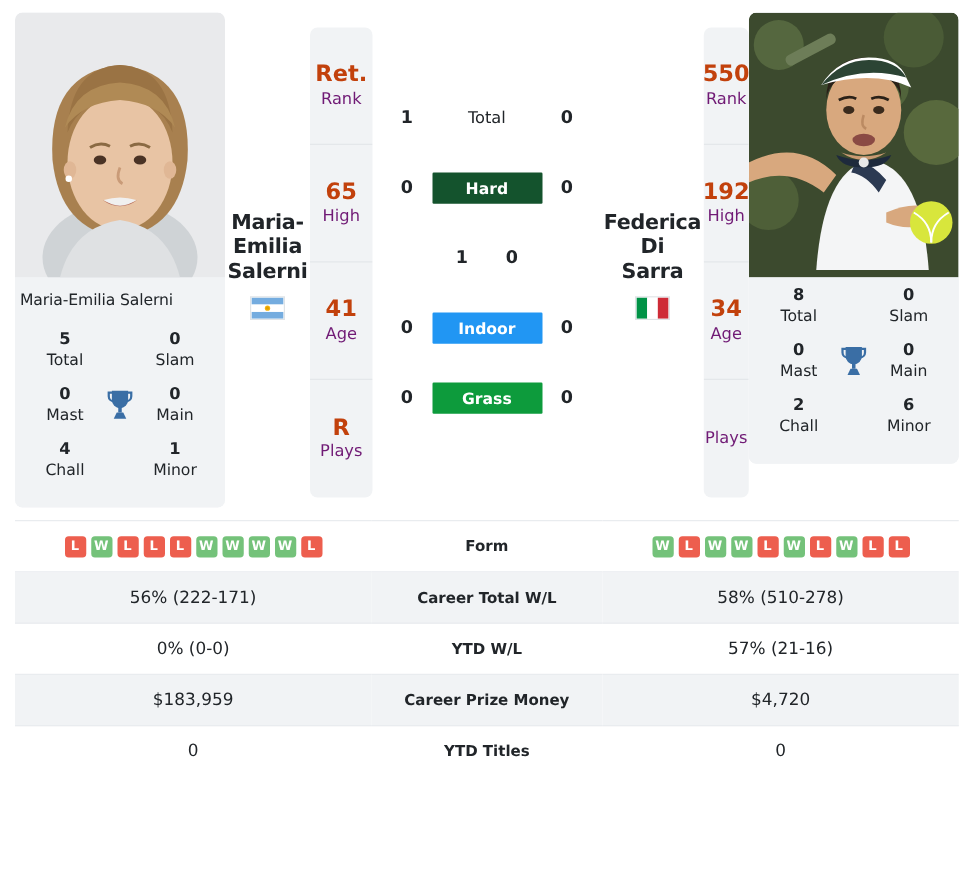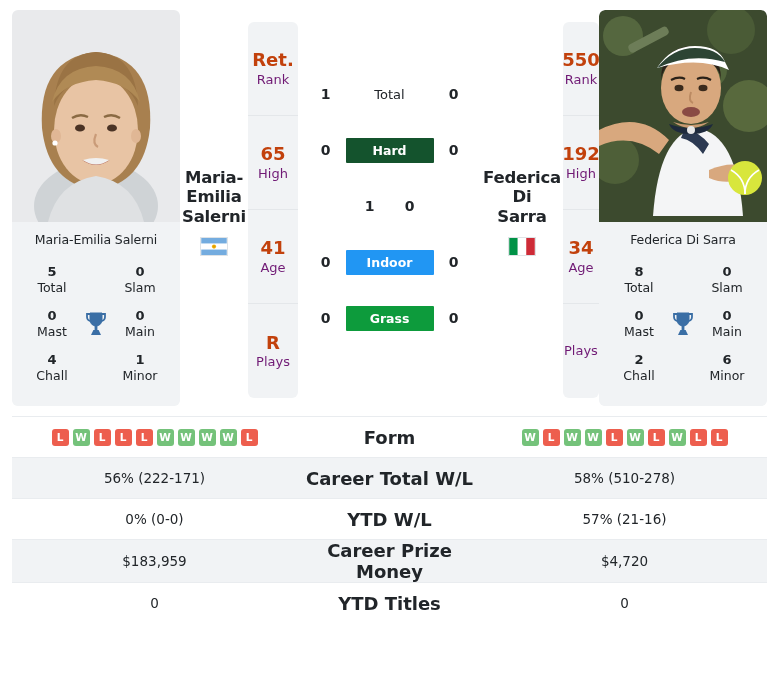--- a/index.html
+++ b/index.html
@@ -39,21 +39,20 @@
     width: 100%;
     height: 212px;
     display: block;
     border-radius: 6px 6px 0 0;
     overflow: hidden;
     position: relative;
   }
   .photo svg { display: block; width: 100%; height: 100%; }
 
   .photo-caption {
-    text-align: center;
     font-size: 12.5px;
     color: #212529;
     padding: 10px 4px 10px 4px;
     background: #f1f3f5;
     letter-spacing: -0.1px;
   }
 
   .trophy-grid {
     background: #f1f3f5;
     border-radius: 0 0 6px 6px;
@@ -172,21 +171,21 @@
     height: 41px;
     vertical-align: middle;
     font-size: 13.5px;
     color: #212529;
     text-align: center;
     padding: 0 4px;
   }
   .cmp-table td.mid {
     font-weight: bold;
     width: 185px;
-    font-size: 18px;
+    font-size: 12px;
   }
   .cmp-table td.side { width: 285px; }
 
   .form-strip {
     display: flex;
     justify-content: center;
     gap: 4px;
   }
   .badge {
     width: 17px;
@@ -400,21 +399,20 @@
             <path d="M74 112 q18 6 36 0 q-18 12 -36 0 Z" fill="#c99a72"></path>
             <path d="M70 114 q22 8 44 0 q-4 10 -22 10 q-18 0 -22 -10 Z" fill="#1e2a3c"></path>
             <circle cx="92" cy="120" r="4" fill="#e8e8e8"></circle>
             <path d="M0 120 q40 -20 70 10 l-10 14 q-28 -22 -60 -8 Z" fill="#d8a87e"></path>
             <path d="M110 160 q28 -12 44 2 q-20 16 -44 6 Z" fill="#d8a87e"></path>
             <circle cx="146" cy="168" r="17" fill="#d8e63c"></circle>
             <path d="M132 160 q14 8 14 24" stroke="#ffffff" stroke-width="1.6" fill="none"></path>
             <path d="M160 160 q-14 8 -14 24" stroke="#ffffff" stroke-width="1.6" fill="none"></path>
           </svg>
         </div>
-        <div class="photo-caption">Federica Di Sarra</div>
         <div class="trophy-grid">
           <div class="trophy-row">
             <div class="tstat">
               <span class="num">8</span>
               <span class="lbl">Total</span>
             </div>
             <div class="trophy-icon"></div>
             <div class="tstat">
               <span class="num">0</span>
               <span class="lbl">Slam</span>

